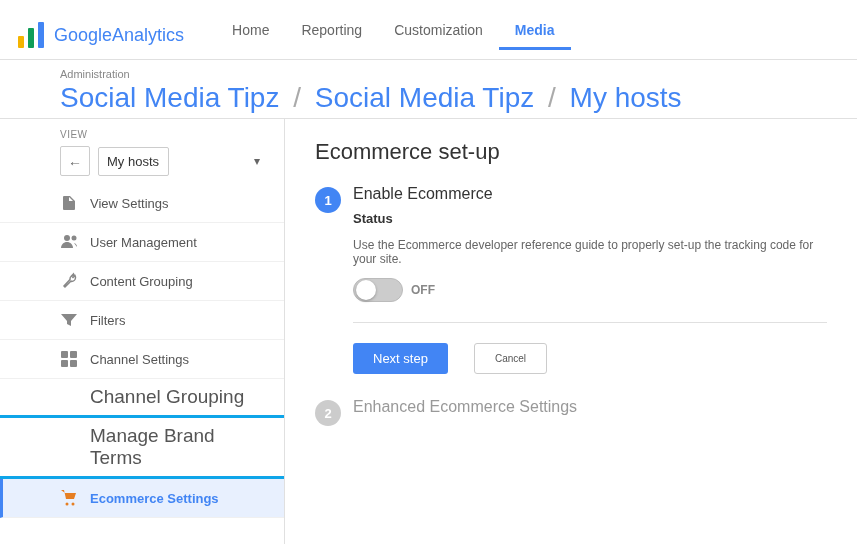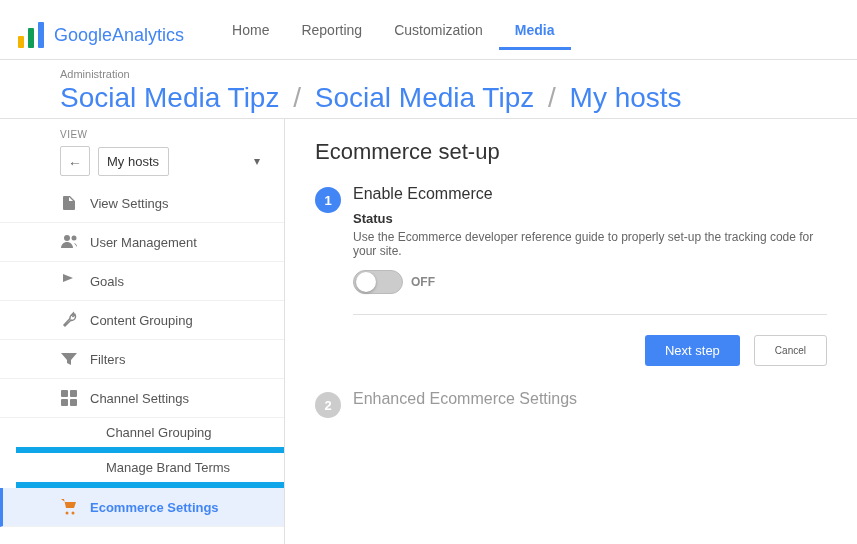--- a/index.html
+++ b/index.html
@@ -181,23 +181,22 @@
       color: #888;
       flex-shrink: 0;
     }
     .sidebar-nav-item.active .nav-icon {
       color: #e67e22;
     }
     .sidebar-sub-item {
       padding: 7px 16px 7px 90px;
       cursor: pointer;
       color: #555;
-      font-size: 13px;
-      border-bottom: 6px solid #0ea5e9;
-      margin-left: 16px;
+      font-size: 19px;
+      border-bottom: 3px solid #0ea5e9;
     }
 
     
     .content-area {
       flex: 1;
       padding: 20px 30px;
       overflow-y: auto;
     }
     .content-title {
       font-size: 22px;
@@ -232,21 +231,21 @@
     .step-title {
       font-size: 16px;
       color: #333;
       font-weight: normal;
       margin-bottom: 8px;
     }
     .step-section-title {
       font-size: 13px;
       font-weight: bold;
       color: #333;
-      margin-bottom: 4px;
+      margin-bottom: 12px;
     }
     .step-description {
       font-size: 12px;
       color: #666;
       margin-bottom: 12px;
       max-width: 500px;
     }
 
     
     .toggle-container {
@@ -277,23 +276,22 @@
     .toggle-label {
       font-size: 12px;
       color: #888;
       margin-left: 8px;
       font-weight: bold;
     }
 
     
     .btn-row {
       display: flex;
-      gap: 14px;
+      gap: 26px;
       margin-top: 8px;
-      justify-content: flex-end;
     }
     .btn-primary {
       padding: 8px 20px;
       background: #4285f4;
       color: #fff;
       border: none;
       border-radius: 3px;
       font-size: 13px;
       cursor: pointer;
     }
@@ -372,26 +370,20 @@
     <div class="sidebar-nav-item">
       <svg class="nav-icon" viewBox="0 0 18 18" fill="currentColor">
         <circle cx="7" cy="5" r="3"></circle>
         <path d="M1 15c0-3.3 2.7-6 6-6s6 2.7 6 6"></path>
         <circle cx="14" cy="5" r="2.5"></circle>
         <path d="M14 10c1.8.5 3 2 3 4"></path>
       </svg>
       <span>User Management</span>
     </div>
     <div class="sidebar-nav-item">
-      <svg class="nav-icon" viewBox="0 0 18 18" fill="currentColor">
-        <path d="M3 2v14M3 2l10 4-10 4"></path>
-      </svg>
-      <span>Goals</span>
-    </div>
-    <div class="sidebar-nav-item">
       <svg class="nav-icon" viewBox="0 0 18 18" fill="none" stroke="currentColor" stroke-width="1.5">
         <path d="M14 3a4 4 0 00-4 4 4 4 0 000 .5L4 14l1 1 6-6 .5.5a4 4 0 004-4 4 4 0 00-.5-2l-2 2-1.5-1.5 2-2A4 4 0 0014 3z"></path>
       </svg>
       <span>Content Grouping</span>
     </div>
     <div class="sidebar-nav-item">
       <svg class="nav-icon" viewBox="0 0 18 18" fill="currentColor">
         <path d="M1 3h16l-6 7v5l-4-2V10L1 3z"></path>
       </svg>
       <span>Filters</span>

